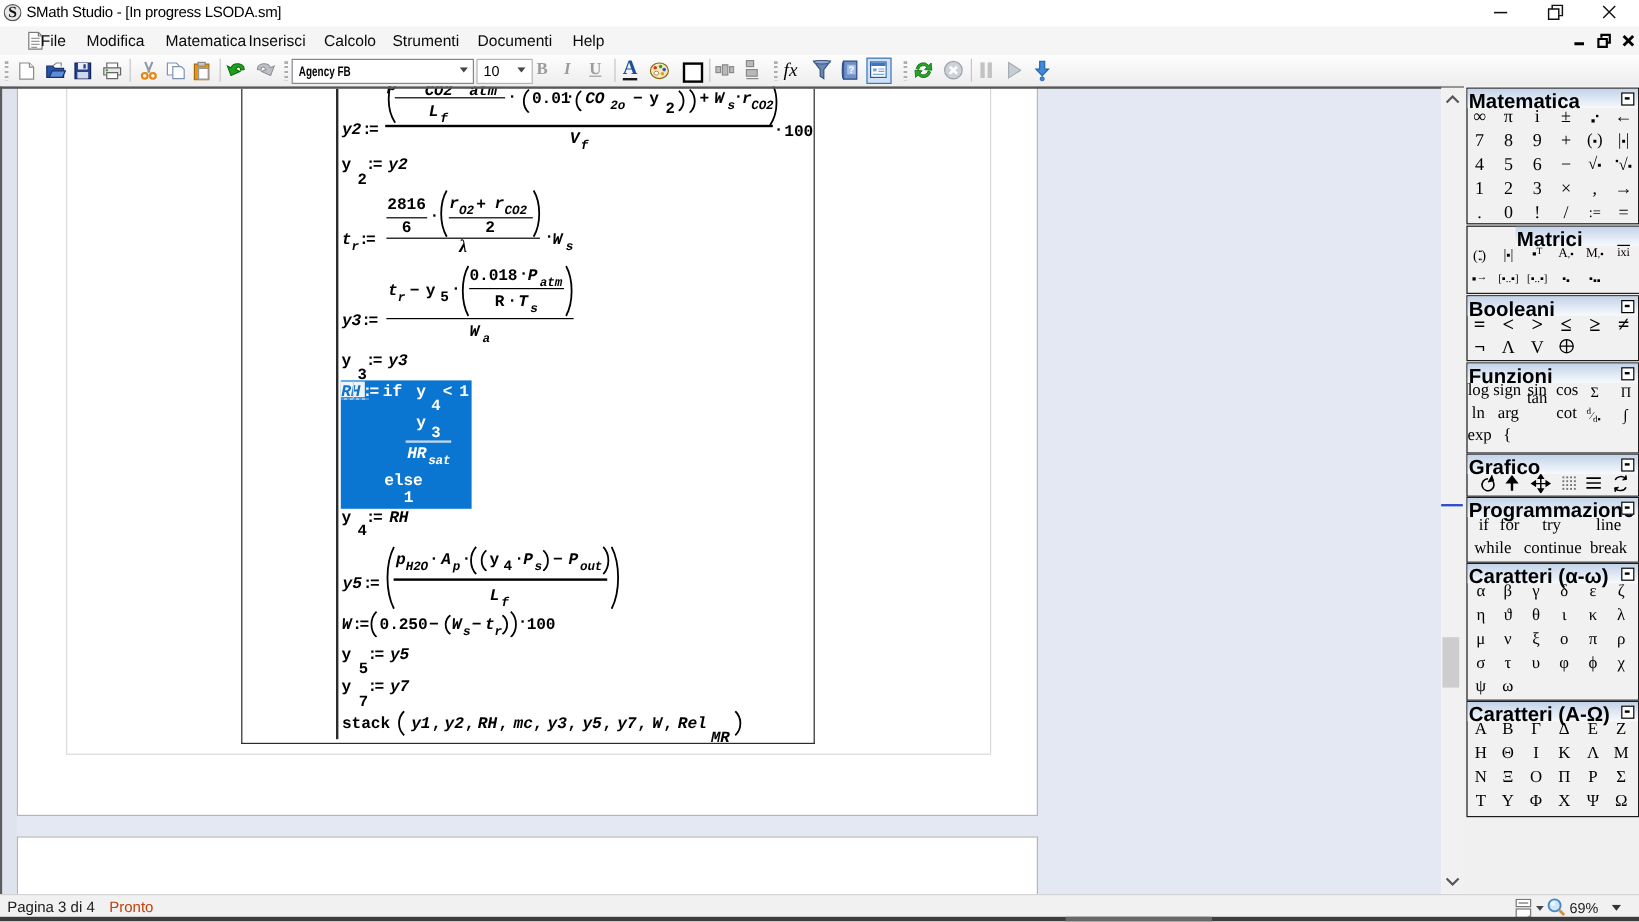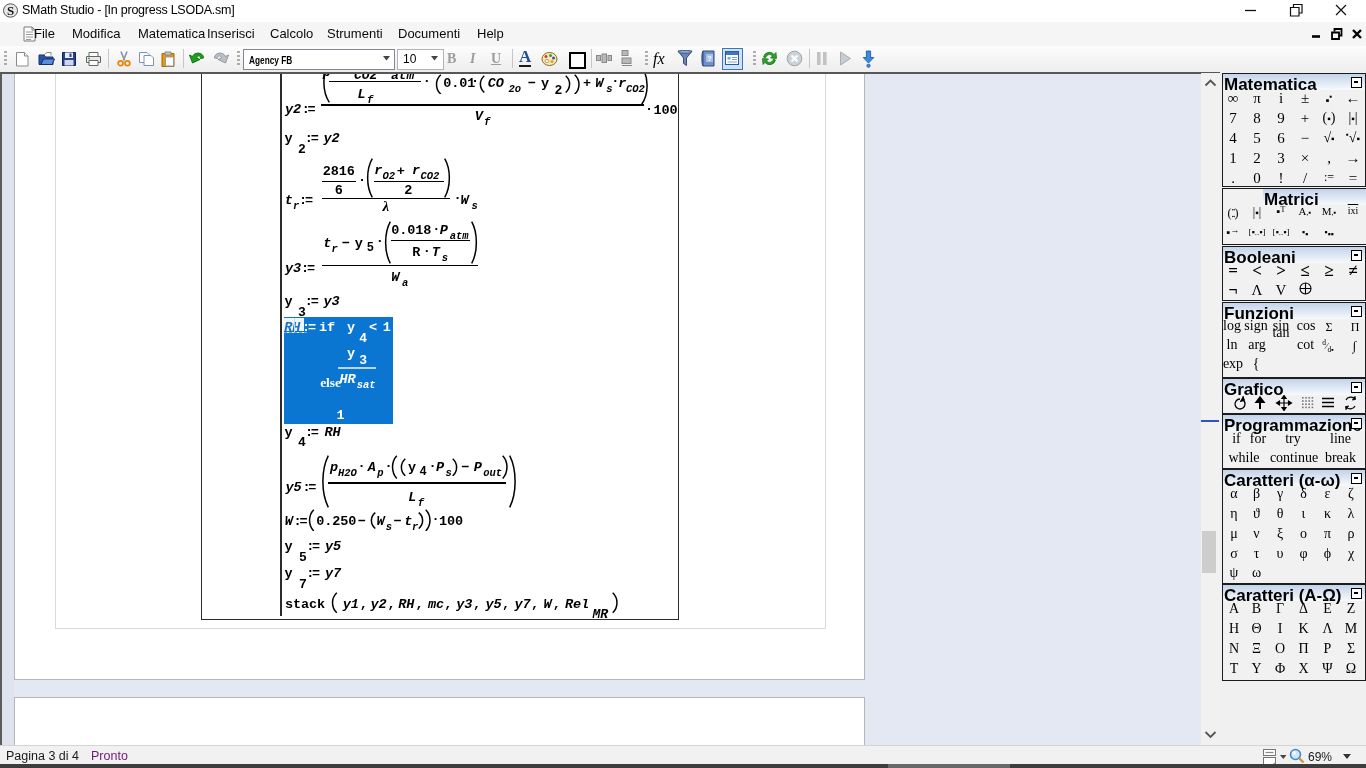--- a/index.html
+++ b/index.html
@@ -345,21 +345,21 @@
 <span class="m" style="left:319px;top:320px;color:#fff;">if</span>
 <span class="m" style="left:346.9px;top:320px;color:#fff;">y</span>
 <span class="m n" style="left:359.3px;top:330.5px;color:#fff;">4</span>
 <span class="m" style="left:369px;top:320px;color:#fff;">&lt;</span>
 <span class="m" style="left:382.7px;top:320px;color:#fff;">1</span>
 <span class="m" style="left:346.9px;top:346px;color:#fff;">y</span>
 <span class="m n" style="left:359.3px;top:352.8px;color:#fff;">3</span>
 <div class="fb" style="left:337.9px;top:367.2px;width:38.2px;background:#b9d5ef;"></div>
 <span class="m i" style="left:339.4px;top:371.5px;color:#fff;text-align:center;">HR</span>
 <span class="m s i" style="left:356.8px;top:378.5px;color:#fff;">sat</span>
-<span class="m" style="left:320.2px;top:375px;color:#fff;font-family:Liberation Serif, serif;">else</span>
+<span class="m" style="left:320.2px;top:394px;color:#fff;">else</span>
 <span class="m" style="left:336.5px;top:407.5px;color:#fff;">1</span>
 <span class="m" style="left:284.6px;top:424.8px;">y</span>
 <span class="m n" style="left:298px;top:435.3px;">4</span>
 <span class="m ce" style="left:304.90000000000003px;top:424.8px;">:=</span>
 <span class="m i" style="left:324.4px;top:424.8px;">RH</span>
 <span class="m i" style="left:285.5px;top:480px;">y5</span>
 <span class="m ce" style="left:302.40000000000003px;top:480px;">:=</span>
 <svg class="abs" style="left:320.5px;top:454.5px" width="9.5" height="53" viewBox="0 0 9.5 53">
         <path d="M7.3 0.7 C 0.1 14.840000000000002 0.1 38.16 7.3 52.3" stroke="#000" stroke-width="1.5" fill="none"></path>
       </svg>
@@ -648,21 +648,21 @@
 <span class="pitem" style="left:11px;top:76px;">Τ</span>
 <span class="pitem" style="left:33.5px;top:76px;">Υ</span>
 <span class="pitem" style="left:57px;top:76px;">Φ</span>
 <span class="pitem" style="left:80.5px;top:76px;">Χ</span>
 <span class="pitem" style="left:104.5px;top:76px;">Ψ</span>
 <span class="pitem" style="left:128px;top:76px;">Ω</span>
 </div>
 </div>
 <div class="abs" id="statusbar">
 <span class="abs" style="left:6px;top:3px;font-size:12.5px;color:#1a1a1a;">Pagina 3 di 4</span>
-<span class="abs" style="left:91px;top:3px;font-size:12.5px;color:#701a75;">Pronto</span>
+<span class="abs" style="left:91px;top:3px;font-size:12.5px;color:#c2410c;">Pronto</span>
 <svg class="abs" style="left:1262px;top:3px" width="15" height="16" viewBox="0 0 15 16">
   <rect x="1.5" y="0.5" width="12" height="6" fill="#fefefe" stroke="#777" stroke-width="1"></rect>
   <path d="M3.5 3.5 h8" stroke="#888" stroke-width="1.2" fill="none"></path>
   <rect x="1.5" y="8.5" width="12" height="7" fill="#fefefe" stroke="#777" stroke-width="1"></rect>
   <path d="M10 15.5 l3.5 -2.5 -0.5 2.5 z" fill="#999"></path>
 </svg>
 <svg class="abs" style="left:1280px;top:9px" width="7" height="5">
       <path d="M0 0 h6.5 l-3.2 4 z" fill="#444"></path>
     </svg>
 <svg class="abs" style="left:1289px;top:2px" width="16" height="16" viewBox="0 0 16 16">

